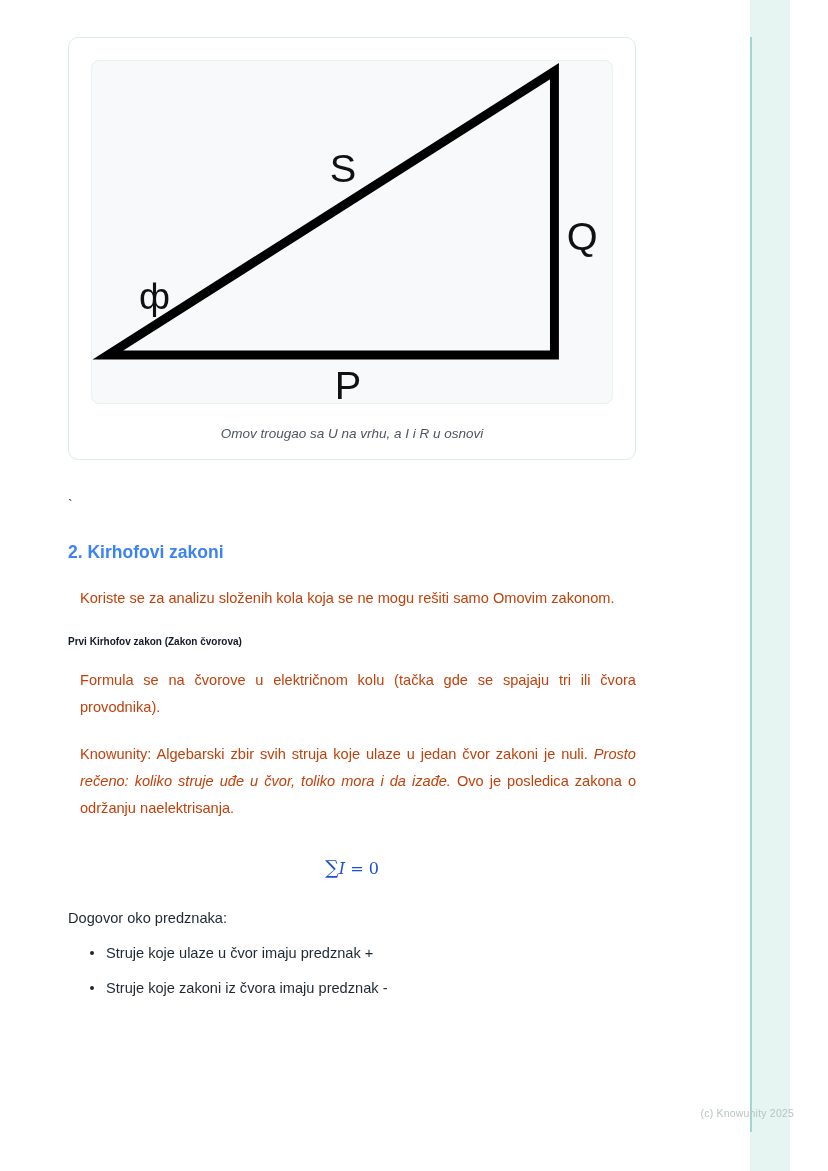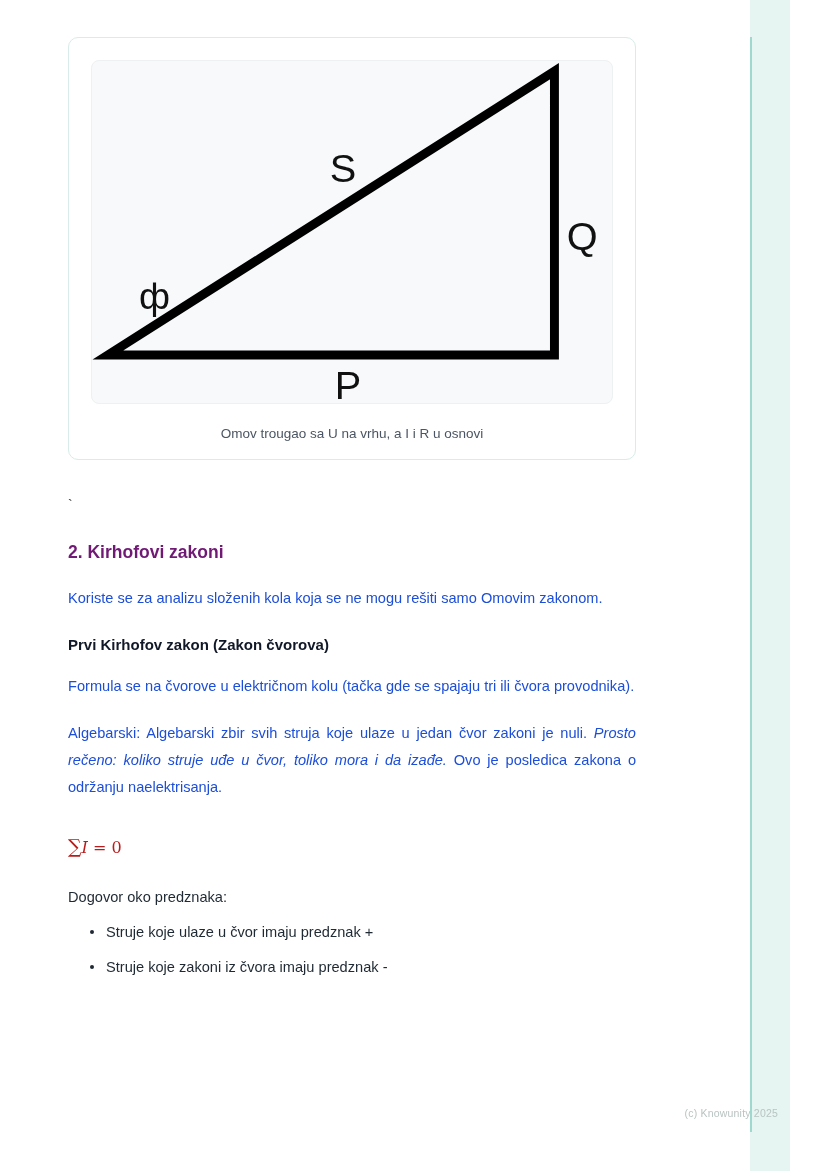--- a/index.html
+++ b/index.html
@@ -60,61 +60,62 @@
     box-sizing: border-box;
   }
   .figure-svg {
     display: block;
     width: 100%;
     height: 100%;
   }
   .figure-caption {
     margin-top: 22px;
     text-align: center;
+    font-style: italic;
     font-size: 13.5px;
     color: #4b5563;
   }
 
   .backtick {
     margin-top: 38px;
     font-size: 14px;
     color: #333;
     line-height: 14px;
     height: 16px;
   }
 
   h2.section-title {
-    color: #701a75;
+    color: #3b82f6;
     font-size: 17.5px;
     font-weight: bold;
     margin: 28px 0 0 0;
   }
 
   p.body {
     font-size: 14.6px;
     line-height: 1.85;
-    margin: 20px 0 0 0;
+    margin: 20px 0 0 12px;
     text-align: justify;
-    color: #1d4ed8;
+    color: #c2410c;
   }
   p.body.first { margin-top: 22px; }
 
   p.subhead {
-    font-size: 15px;
+    font-size: 10px;
     font-weight: bold;
     margin: 24px 0 0 0;
     color: #111827;
   }
 
   .formula {
     margin: 34px 0 0 0;
-    text-align: left;
+    text-align: center;
     font-family: "DejaVu Serif", serif;
     font-size: 16px;
-    color: #b91c1c;
+    color: #1d4ed8;
   }
   .formula .sum { font-size: 19px; }
   .formula .var { font-style: italic; }
 
   p.lead-in {
     font-size: 14.6px;
     margin: 32px 0 8px 0;
     color: #1f2933;
   }
 
@@ -139,21 +140,21 @@
     height: 4px;
     border-radius: 50%;
     background: #1f2933;
   }
 
   b, strong { font-weight: normal; }
   i, em { font-style: italic; }
 
   .watermark {
     position: absolute;
-    right: 50px;
+    right: 34px;
     bottom: 52px;
     font-size: 10.5px;
     color: #b9c4c2;
     letter-spacing: 0.2px;
     white-space: nowrap;
   }
 </style>
 </head>
 <body>
 
@@ -179,21 +180,21 @@
   <div class="backtick">`</div>
 
   <h2 class="section-title">2. Kirhofovi zakoni</h2>
 
   <p class="body first">Koriste se za analizu složenih kola koja se ne mogu rešiti samo Omovim zakonom.</p>
 
   <p class="subhead">Prvi Kirhofov zakon (Zakon čvorova)</p>
 
   <p class="body"><span>Formula se na </span><b>čvorove</b><span> u električnom kolu (tačka gde se spajaju tri ili čvora provodnika).</span></p>
 
-  <p class="body"><b>Algebarski:</b><span> Algebarski zbir svih struja koje ulaze u jedan čvor zakoni je nuli. </span><i>Prosto rečeno: koliko struje uđe u čvor, toliko mora i da izađe.</i><span> Ovo je posledica zakona o održanju naelektrisanja.</span></p>
+  <p class="body"><b>Knowunity:</b><span> Algebarski zbir svih struja koje ulaze u jedan čvor zakoni je nuli. </span><i>Prosto rečeno: koliko struje uđe u čvor, toliko mora i da izađe.</i><span> Ovo je posledica zakona o održanju naelektrisanja.</span></p>
 
 
   <div class="formula"><span class="sum">∑</span><span class="var">I</span> <span>= 0</span></div>
 
   <p class="lead-in">Dogovor oko predznaka:</p>
 
   <ul class="bullets">
     <li><span>Struje koje </span><b>ulaze</b><span> u čvor imaju predznak </span><b>+</b></li>
     <li><span>Struje koje </span><b>zakoni</b><span> iz čvora imaju predznak </span><b>-</b></li>
   </ul>

